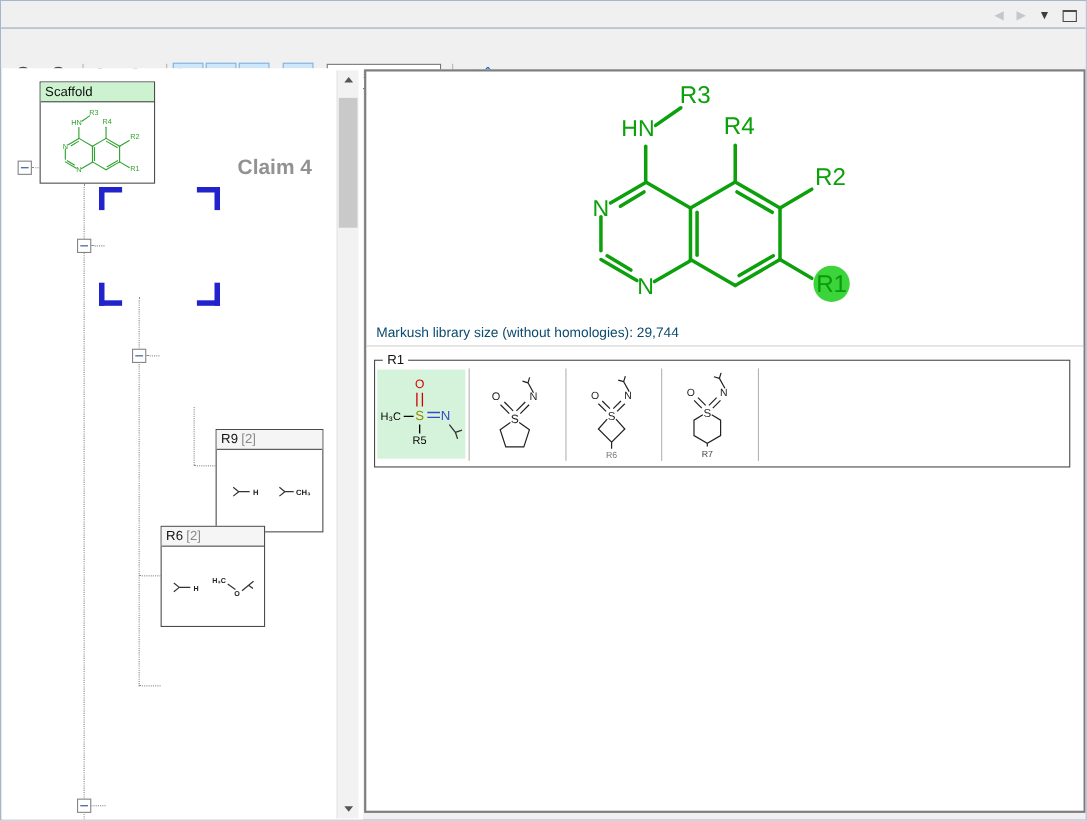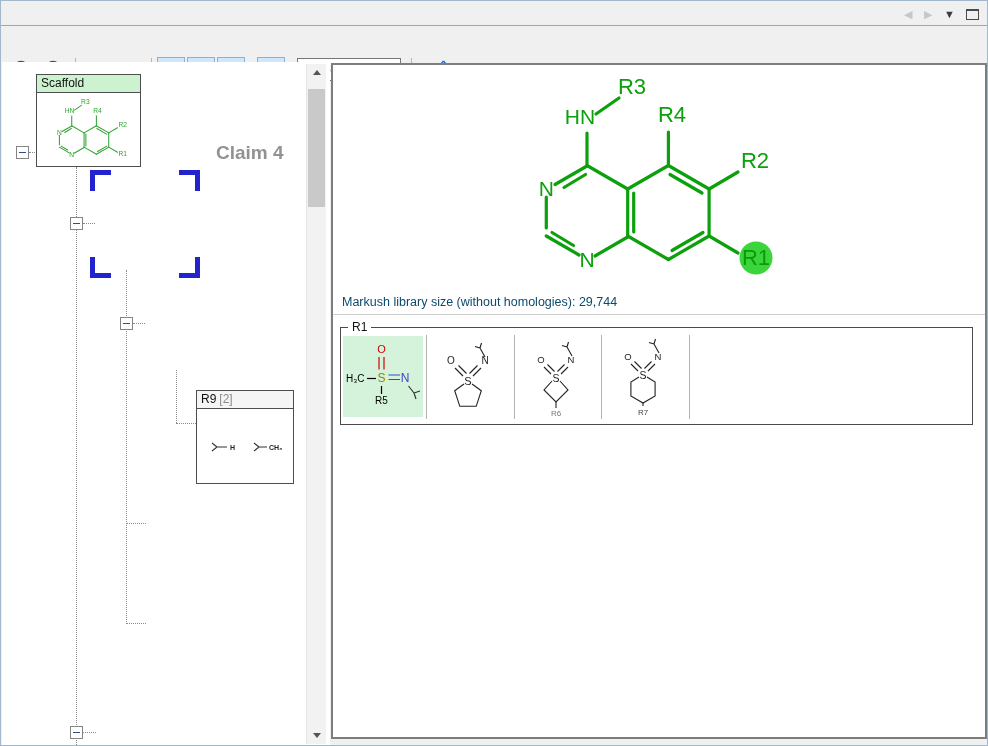--- a/index.html
+++ b/index.html
@@ -240,20 +240,38 @@
             <path d="M62 38 l-5 -4 M62 38 l-5 4 M62 38 h8"></path>
           </g>
           <g fill="#222" font-size="7" font-weight="bold">
             <text x="33" y="41">H</text>
             <text x="72" y="41">CH₃</text>
           </g>
         </svg>
       </div>
     </div>
 
+    <div class="tnode" style="left:144px;top:416px;width:95px;height:92px;">
+      <div class="tnode-h gray">
+        <span>R6</span><span class="cnt">[2]</span>
+      </div>
+      <div class="tnode-b">
+        <svg width="93" height="73" viewBox="0 0 93 73">
+          <g stroke="#333" stroke-width="1.1" fill="none">
+            <path d="M16 37 l-5 -4 M16 37 l-5 4 M16 37 h10"></path>
+            <path d="M60 34 l7 5 M73 40 l6 -5 M79 35 l4.5 -3.5 M79 35 l4 3"></path>
+          </g>
+          <g fill="#222" font-size="6.5" font-weight="bold">
+            <text x="29" y="40">H</text>
+            <text x="46" y="33">H₃C</text>
+            <text x="66" y="45">O</text>
+          </g>
+        </svg>
+      </div>
+    </div>
 
 
 
     <div class="abs" id="vscroll" style="left:304px;top:2px;height:680px;">
       <div class="sb-btn" style="top:0;">
           <span class="tri-up"></span>
         </div>
       <div id="sb-thumb"></div>
       <div class="sb-btn" style="bottom:0;">
           <span class="tri-down"></span>

